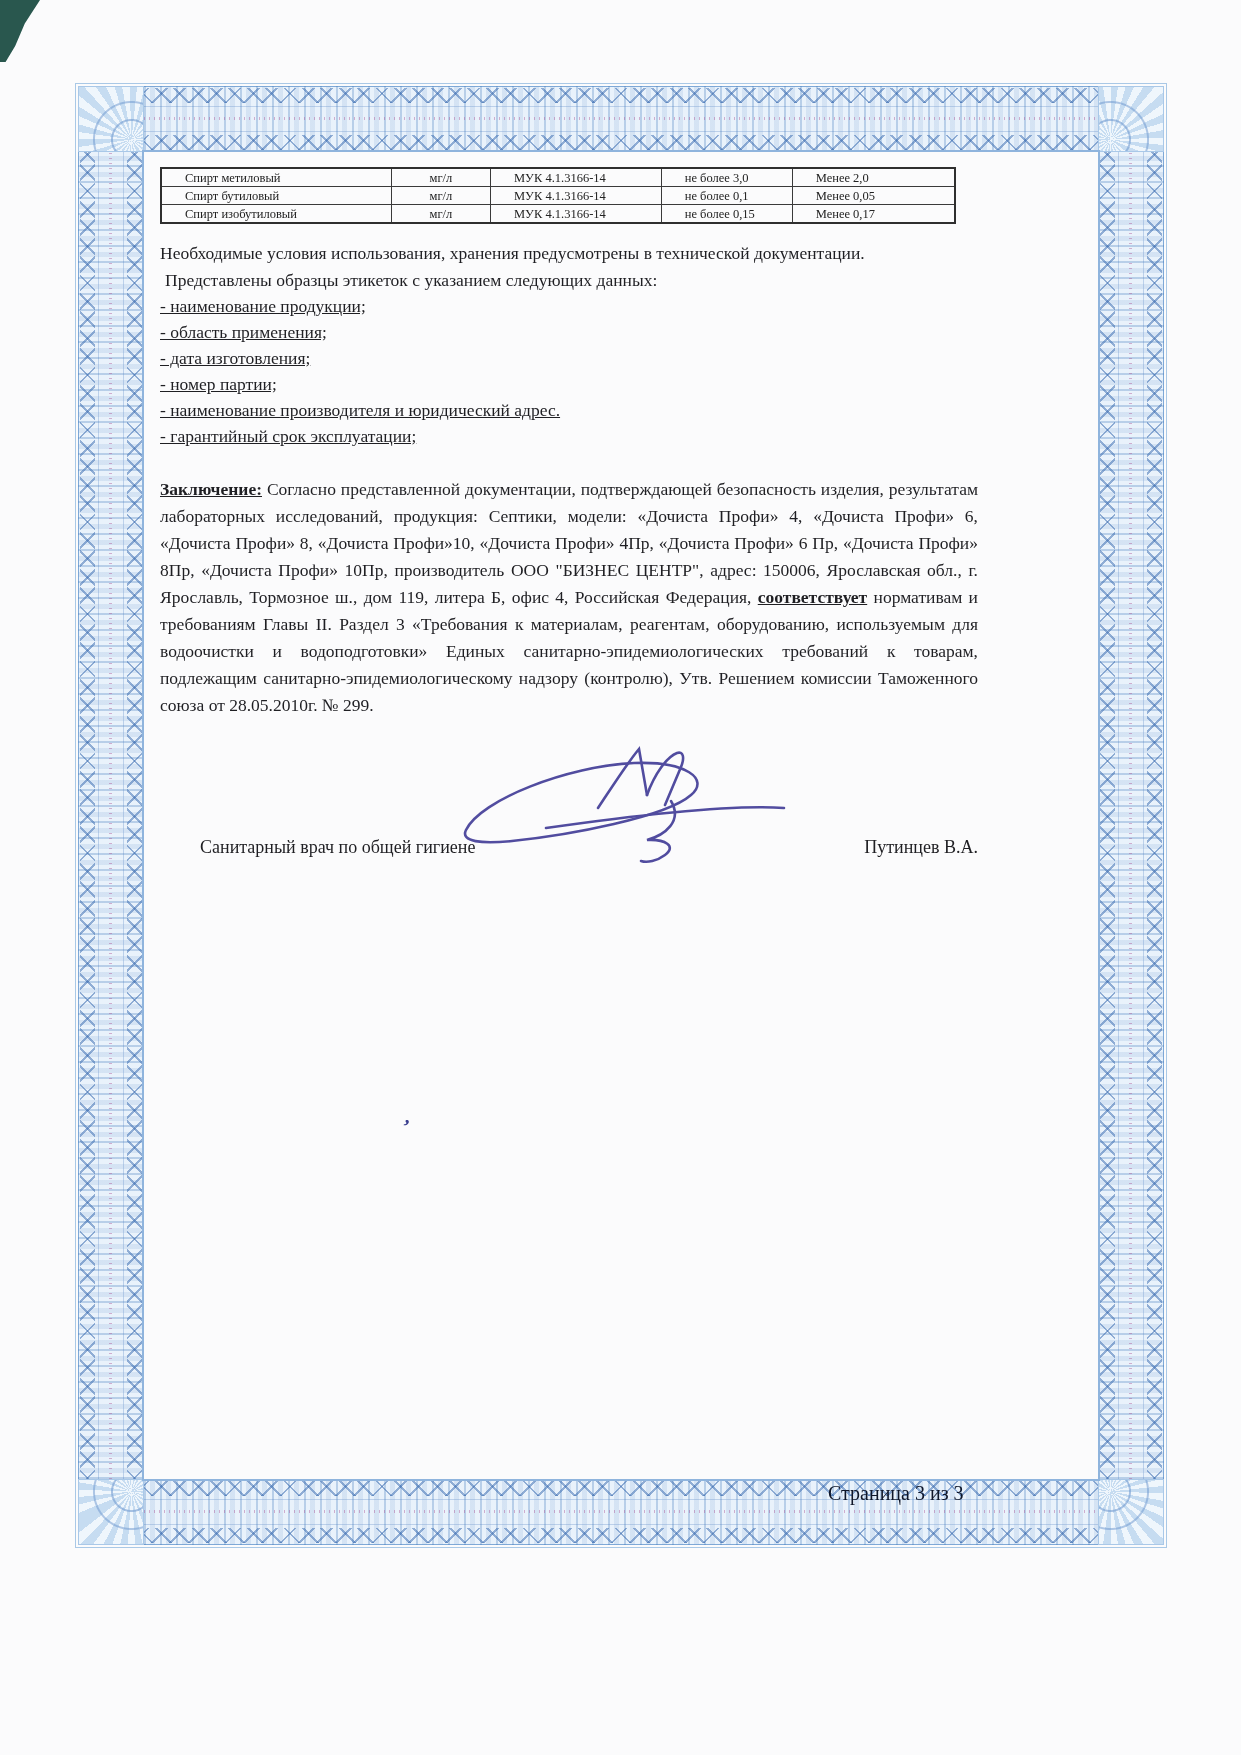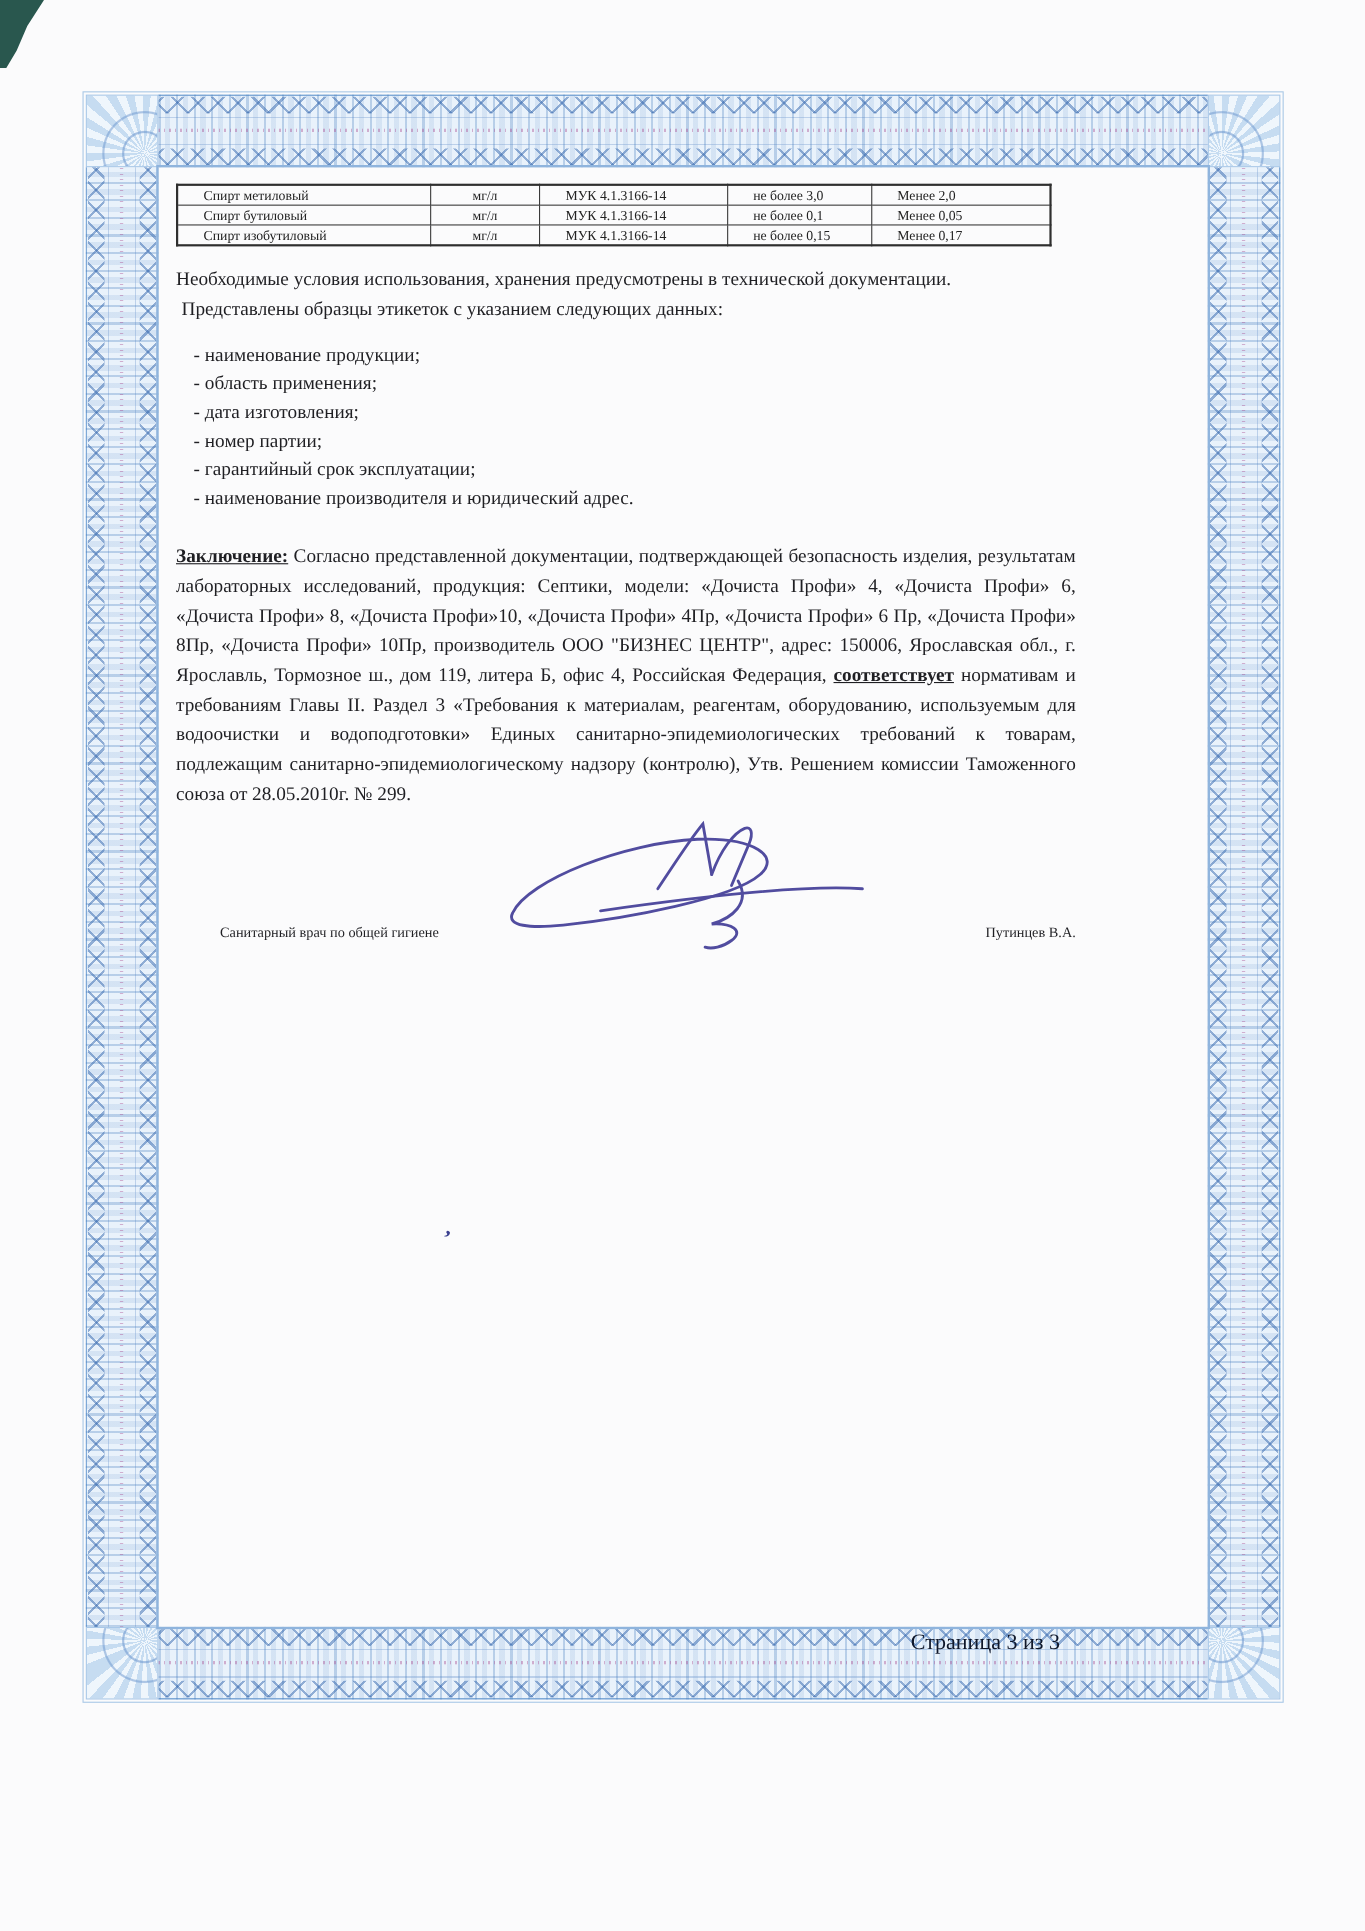--- a/index.html
+++ b/index.html
@@ -98,29 +98,29 @@
   .doc-table{border:2px solid #2f2f2f;}
   .doc-table td.c{text-align:center;}
 
   
   .content{
     position:absolute;left:160px;top:240px;width:818px;
     font-size:17.5px;line-height:27px;
   }
   .para-justified{text-align:justify;margin:0;}
   .labels-intro{margin:0;padding-left:5px;line-height:26px;}
-  .label-list{margin:16px;line-height:26px;}
+  .label-list{margin:0;line-height:26px;text-decoration:underline;}
   .label-list .li{display:block;}
   .conclusion{margin:27px 0 0 0;text-align:justify;line-height:27px;}
   .u-bold{font-weight:bold;text-decoration:underline;margin-top:39px;}
 
   
   .sig-row{
     position:absolute;left:160px;top:834px;width:818px;
-    font-size:13px;line-height:27px;
+    font-size:18px;line-height:27px;
     display:flex;justify-content:space-between;align-items:center;
   }
   .sig-row .role{padding-left:40px;}
   .signature-svg{position:absolute;left:450px;top:742px;width:345px;height:132px;}
 
   .ink-mark{
     position:absolute;left:402px;top:1115px;
     font-size:20px;color:#3a3f8f;font-weight:bold;
     transform:rotate(18deg);
   }
@@ -190,22 +190,22 @@
 </table>
 
 <div class="content">
   <p class="para-justified">Необходимые условия использования, хранения предусмотрены в технической документации.</p>
   <p class="labels-intro">Представлены образцы этикеток с указанием следующих данных:</p>
   <div class="label-list">
     <span class="li">- наименование продукции;</span>
     <span class="li">- область применения;</span>
     <span class="li">- дата изготовления;</span>
     <span class="li">- номер партии;</span>
+    <span class="li">- наименование производителя и юридический адрес.</span>
     <span class="li">- гарантийный срок эксплуатации;</span>
-    <span class="li">- наименование производителя и юридический адрес.</span>
   </div>
   <p class="conclusion">
     <span class="u-bold">Заключение:</span><span> Согласно представленной документации, подтверждающей безопасность изделия, результатам лабораторных исследований, продукция: Септики, модели: «Дочиста Профи» 4, «Дочиста Профи» 6, «Дочиста Профи» 8, «Дочиста Профи»10, «Дочиста Профи» 4Пр, «Дочиста Профи» 6 Пр, «Дочиста Профи» 8Пр, «Дочиста Профи» 10Пр, производитель ООО "БИЗНЕС ЦЕНТР", адрес: 150006, Ярославская обл., г. Ярославль, Тормозное ш., дом 119, литера Б, офис 4, Российская Федерация, </span><span class="u-bold">соответствует</span><span> нормативам и требованиям Главы II. Раздел 3 «Требования к материалам, реагентам, оборудованию, используемым для водоочистки и водоподготовки» Единых санитарно-эпидемиологических требований к товарам, подлежащим санитарно-эпидемиологическому надзору (контролю), Утв. Решением комиссии Таможенного союза от 28.05.2010г. № 299.</span>
   </p>
 </div>
 
 <div class="sig-row">
   <span class="role">Санитарный врач по общей гигиене</span>
   <span class="name">Путинцев В.А.</span>
 </div>

